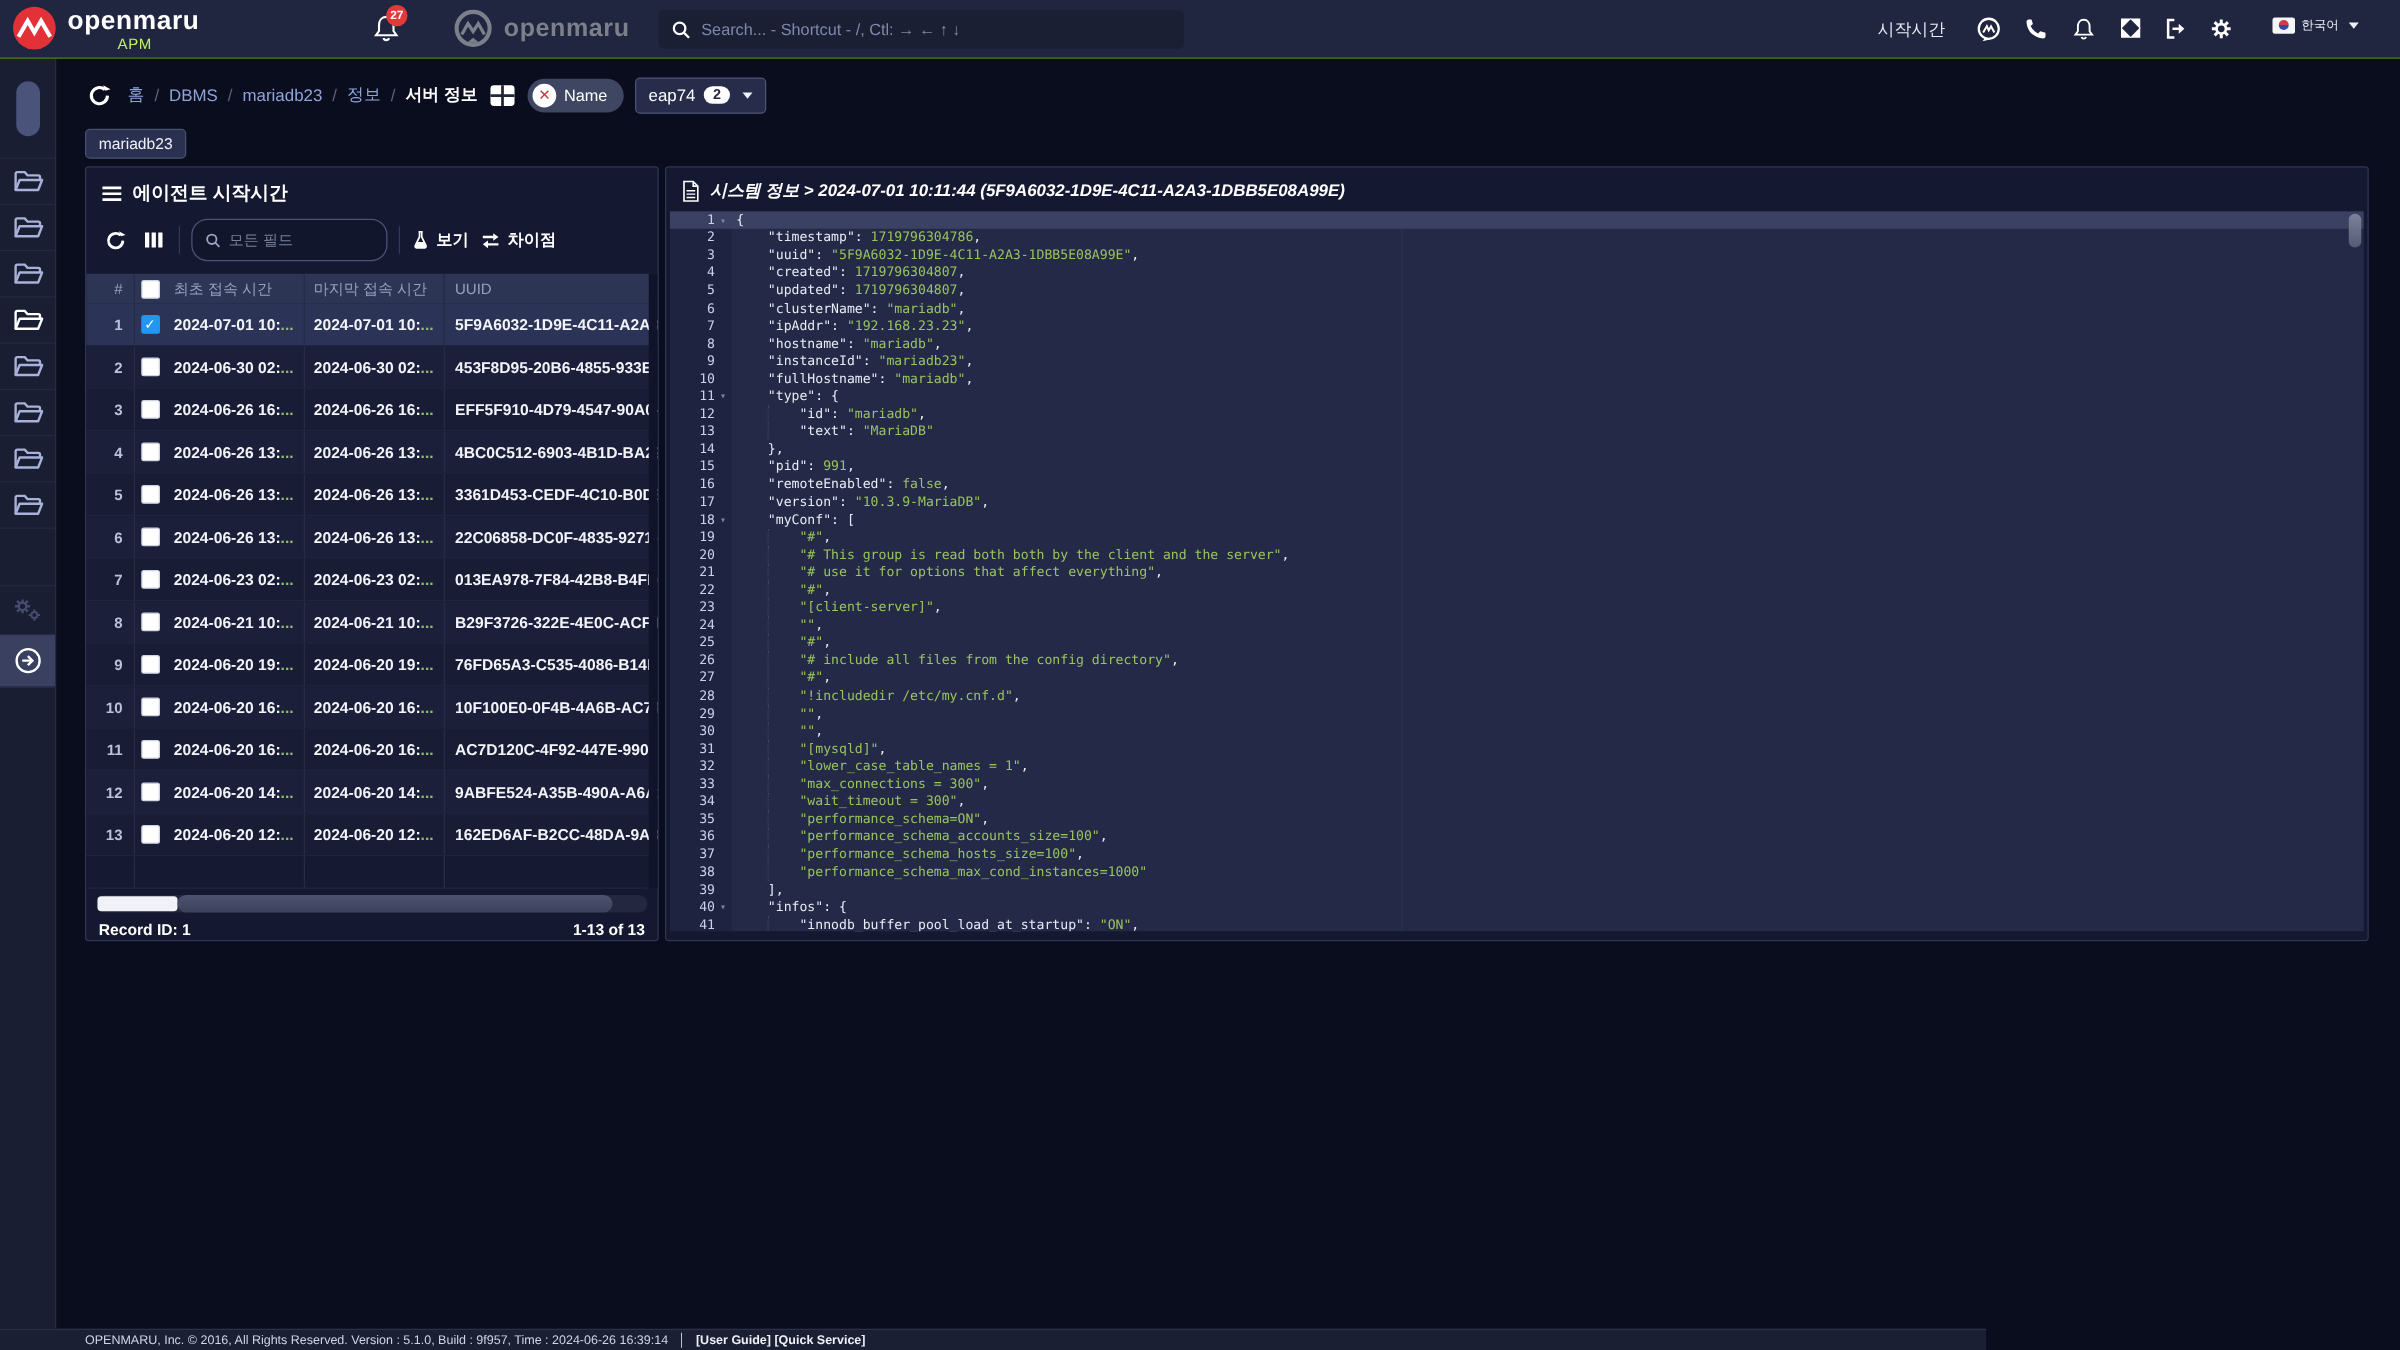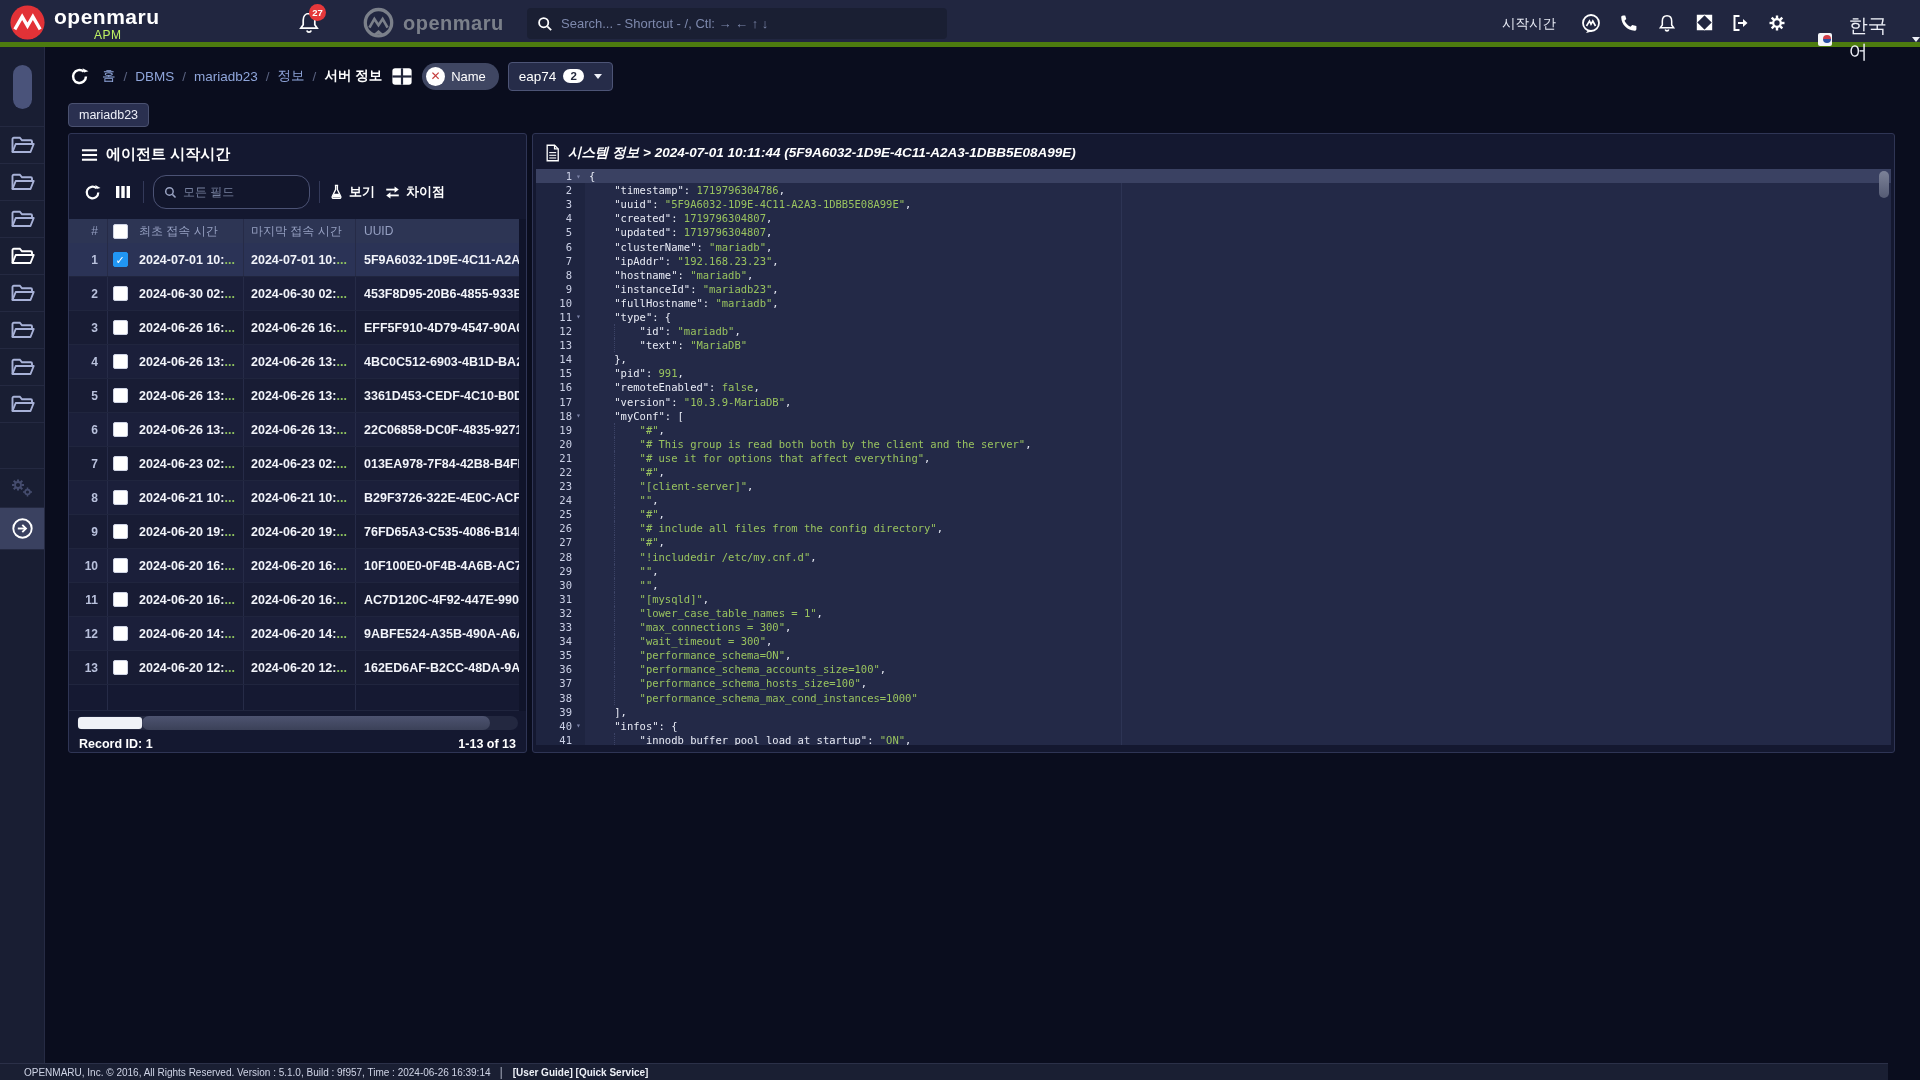--- a/index.html
+++ b/index.html
@@ -2,40 +2,40 @@
 <html><head>
 <meta charset="utf-8">
 <style>
   * { margin:0; padding:0; box-sizing:border-box; }
   html,body { width:1920px; height:1080px; overflow:hidden; background:#0a0d1e;
     font-family:"Liberation Sans","DejaVu Sans",sans-serif; }
   .screen { position:relative; width:1920px; height:1080px; }
 
   
   .navbar { position:absolute; left:0; top:0; width:1920px; height:47px; background:#212640;
-    border-bottom:5px solid #4d7c0f; z-index:30; }
+    border-bottom:1px solid #4d7c0f; z-index:30; }
   .brand { position:absolute; left:8px; top:4px; display:flex; align-items:center; gap:7px; cursor:pointer; }
   .logo-mark svg { display:block; }
   .brand-text { display:flex; flex-direction:column; line-height:1; }
   .brand-name { color:#fff; font-size:21px; font-weight:bold; letter-spacing:.5px; }
   .brand-sub { color:#bef264; font-size:12px; margin-top:2px; letter-spacing:.5px;margin-left:40px; }
   .nav-bell { position:absolute; left:297px; top:10px; width:34px; height:30px; cursor:pointer; }
   .nav-bell .badge { position:absolute; left:12px; top:-6px; min-width:17px; height:17px; background:#e5383b;
     border-radius:9px; color:#fff; font-size:9.5px; font-weight:bold; text-align:center; line-height:17px; padding:0 2px; }
   .brand2 { position:absolute; left:362px; top:7px; display:flex; align-items:center; gap:8px; opacity:.95; }
   .brand2 .b2name { color:#80858f; font-size:20px; font-weight:bold; letter-spacing:.5px; }
   .searchbox { position:absolute; left:527px; top:8px; width:420px; height:31px; background:#1a1f33;
     border-radius:4px; display:flex; align-items:center; padding:0 10px; gap:8px; }
   .searchbox input { flex:1; background:transparent; border:none; outline:none; color:#cfd5e8;
     font-size:13px; font-family:inherit; }
   .searchbox input::placeholder { color:#7e89ad; }
   .nav-user { position:absolute; left:1502px; top:15px; color:#e8ebf5; font-size:13.5px; cursor:pointer; }
   .nav-ico { position:absolute; top:13px; width:22px; height:22px; cursor:pointer; }
-  .lang { position:absolute; left:1818px; top:13px; display:flex; align-items:center; gap:17px; cursor:pointer;
-    color:#eef0f8; font-size:19px; }
+  .lang { position:absolute; left:1818px; top:13px; display:flex; align-items:center; gap:5px; cursor:pointer;
+    color:#eef0f8; font-size:10px; }
   .flag { width:18px; height:13px; background:#f5f6f8; border-radius:2px; position:relative; }
   .flag::after { content:""; position:absolute; left:5px; top:2.5px; width:8px; height:8px; border-radius:50%;
     background:linear-gradient(#d03c47 0 50%, #2a4fa2 50% 100%); }
   .caret { width:0; height:0; border-left:4px solid transparent; border-right:4px solid transparent;
     border-top:5px solid #eef0f8; margin-left:3px; }
 
   
   .sidebar { position:absolute; left:0; top:47px; bottom:17px; width:45px; background:#191e33;
     border-right:1px solid #262b44; z-index:20; }
   .sb-item { height:37px; display:flex; align-items:center; justify-content:center;
@@ -129,22 +129,22 @@
   .fold { width:13px; text-align:center; color:#7b82a6; font-size:8px; flex:none; }
   .ct { padding-left:4px; }
   .tp { color:#e8ebf5; }
   .tv { color:#99c35f; }
   .guide { position:absolute; left:78px; top:0; bottom:0; border-left:1px dotted #3c4366; }
   .vscroll { position:absolute; right:2px; top:2px; width:10px; bottom:2px; }
   .vthumb { position:absolute; top:0; left:0; width:10px; height:27px; border-radius:5px;
     background:linear-gradient(#7c8298,#555b74); }
 
   
-  .footer { position:absolute; left:0; bottom:0; width:1888px; height:17px; background:#1a1f33;
-    border-top:1px solid #2b3048; display:flex; align-items:center; padding-left:24px; gap:8px;
+  .footer { position:absolute; left:0; bottom:0; width:1589px; height:17px; background:#1a1f33;
+    border-top:1px solid #2b3048; display:flex; align-items:center; padding-left:68px; gap:8px;
     color:#cfd4e6; font-size:10px; z-index:31; }
   .footer .flinks { color:#eef1f8; font-weight:bold; }
   svg { display:block; }
 </style>
 </head>
 <body>
 
 <div class="screen">
 
   <header class="navbar">

